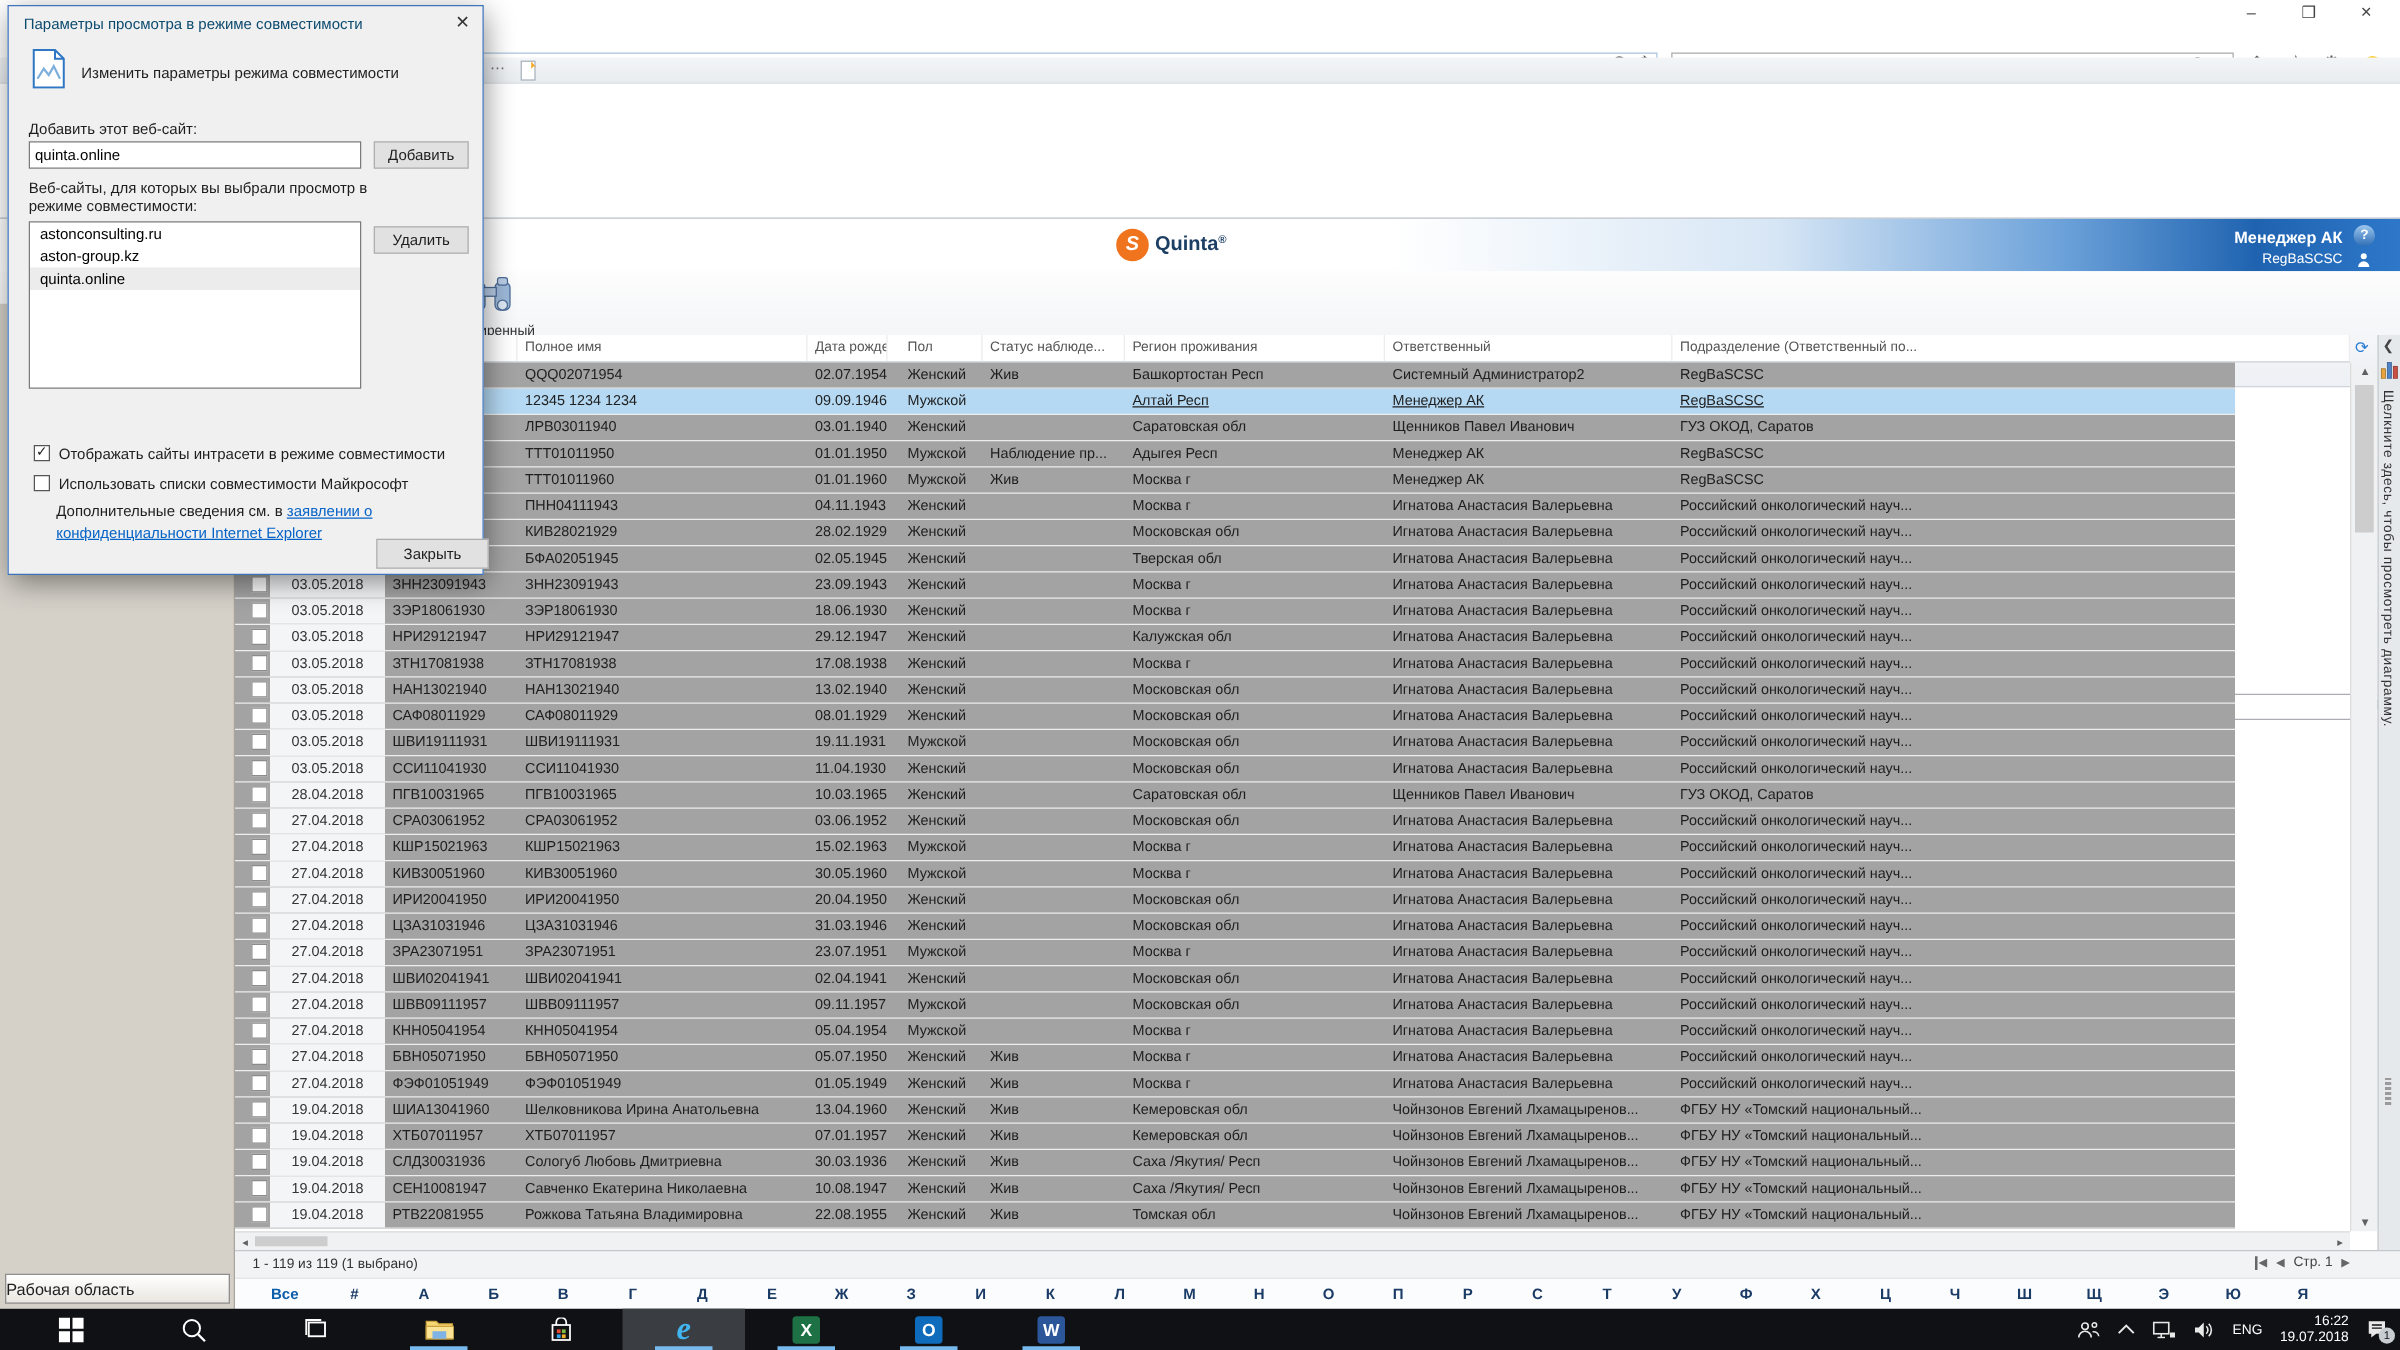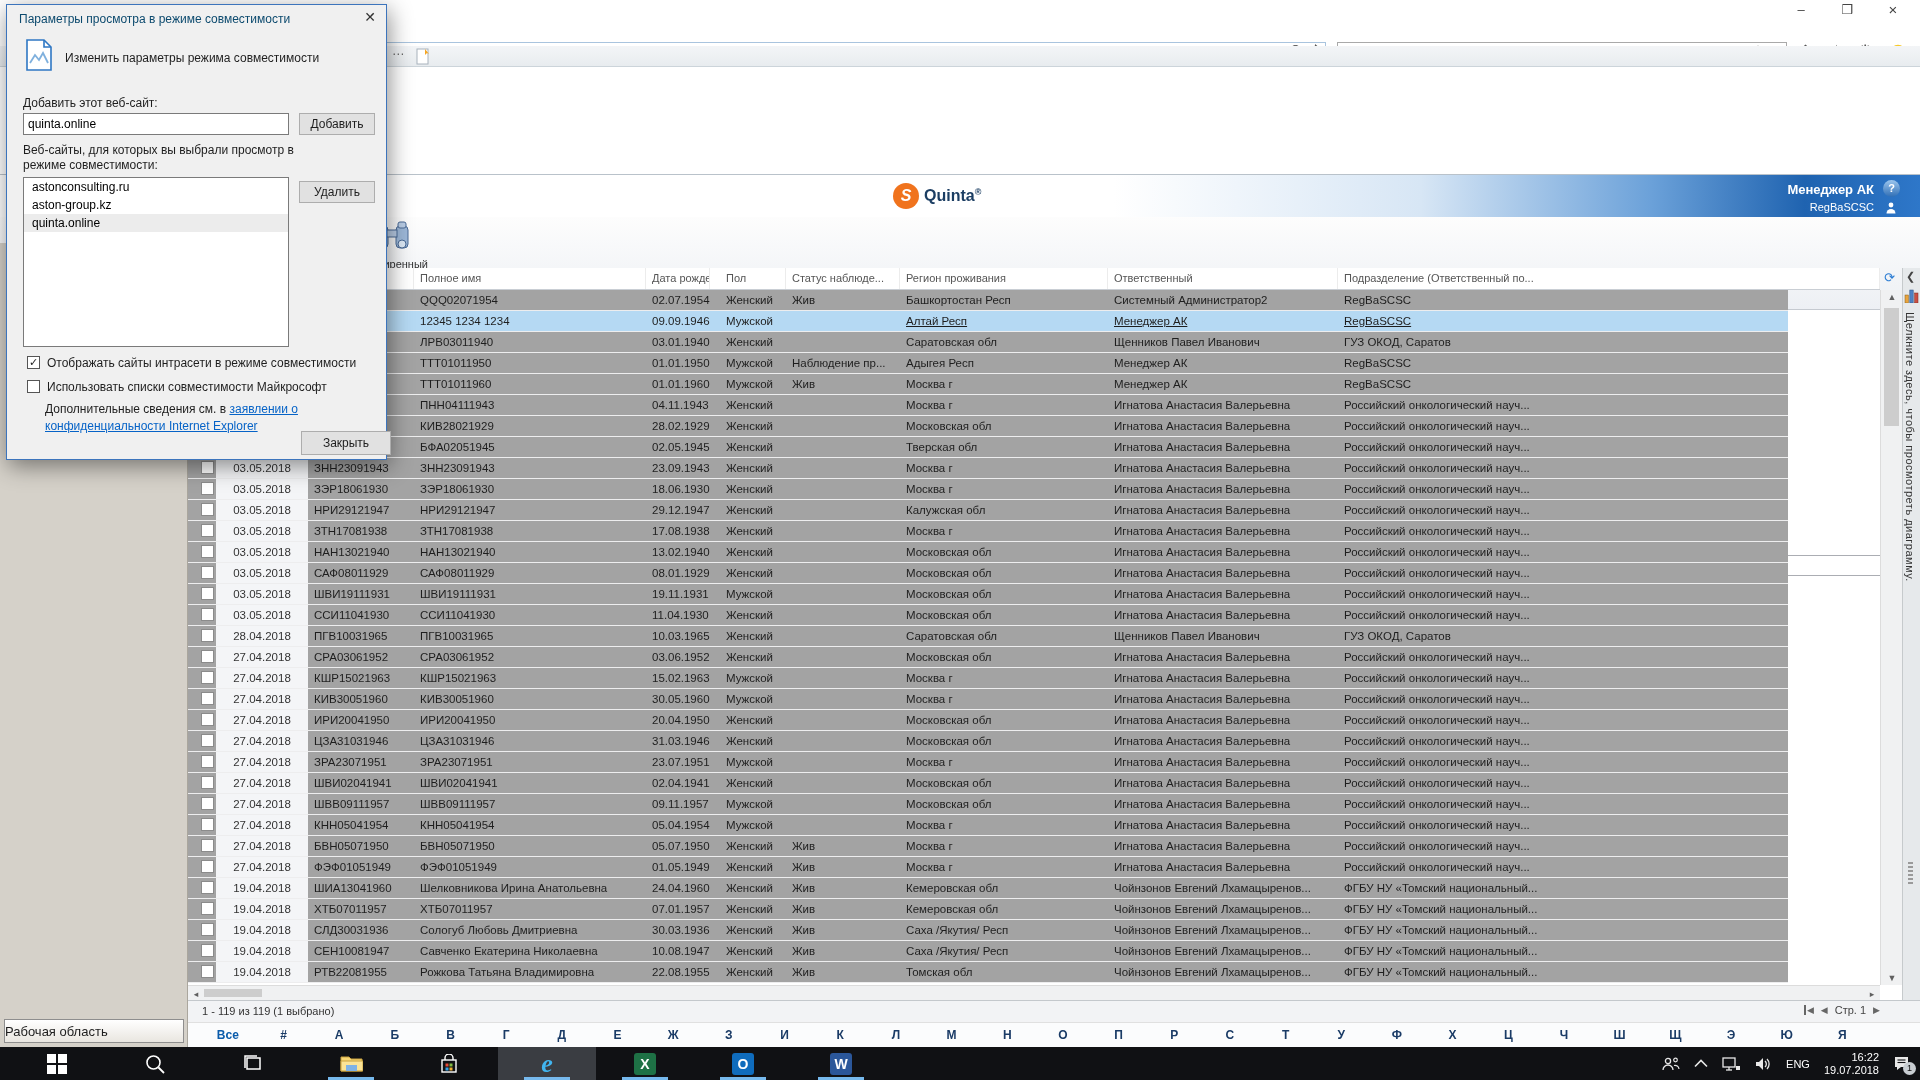--- a/index.html
+++ b/index.html
@@ -88,21 +88,21 @@
   #dialog { left:6px; top:4px; width:381px; height:456px; background:#f0f0f0;
     border:1px solid #3c74bc; box-shadow:2px 6px 22px rgba(0,0,0,.45); z-index:50; }
   #dlg-title { position:absolute; left:12px; top:7px; font-size:12px; color:#0c4a6e; }
   #dlg-close { position:absolute; right:10px; top:4px; font-size:14px; color:#333; cursor:pointer; }
   #dlg-subtitle { position:absolute; left:58px; top:46px; font-size:12px; color:#1e1e1e; }
   .dlg-label { position:absolute; font-size:12px; color:#1e1e1e; }
   #dlg-input { position:absolute; left:16px; top:108px; width:266px; height:22px; border:1px solid #7a7a7a;
     font-size:12px; padding:0 4px; font-family:inherit; color:#000; background:#fff; }
   .dlg-btn { position:absolute; width:76px; height:22px; background:#e1e1e1; border:1px solid #adadad;
     font-size:12px; color:#1e1e1e; text-align:center; line-height:20px; cursor:pointer; }
-  #dlg-list { position:absolute; left:16px; top:172px; width:266px; height:170px; background:#fff;
+  #dlg-list { position:absolute; left:16px; top:172px; width:266px; height:134px; background:#fff;
     border:1px solid #7a7a7a; overflow:hidden; }
   #dlg-list .site { font-size:12px; color:#000; padding:2px 8px; cursor:pointer; }
   #dlg-list .site.selected { background:#ececec; }
   .dlg-cb { position:absolute; width:13px; height:13px; border:1px solid #555; background:#fff; font-size:11px;
     line-height:11px; text-align:center; color:#222; }
   #dlg-privacy { position:absolute; left:38px; top:396px; width:334px; font-size:12px; color:#1e1e1e; line-height:17px; }
   #dlg-privacy a { color:#0663c7; text-decoration:underline; cursor:pointer; }
   
   #taskbar { left:0; top:1047px; width:1920px; height:33px; background:#101114; z-index:60; }
   .tb-app { position:absolute; top:0; width:98px; height:33px; display:flex; align-items:center; justify-content:center; cursor:pointer; }
@@ -632,21 +632,21 @@
         <div class="cell c8">Игнатова Анастасия Валерьевна</div>
         <div class="cell c9">Российский онкологический науч...</div>
       </div>
       <div class="row">
         <div class="cell c0">
           <div class="cbx"></div>
         </div>
         <div class="cell c1">19.04.2018</div>
         <div class="cell c2">ШИА13041960</div>
         <div class="cell c3">Шелковникова Ирина Анатольевна</div>
-        <div class="cell c4">24.04.1960</div>
+        <div class="cell c4">13.04.1960</div>
         <div class="cell c5">Женский</div>
         <div class="cell c6">Жив</div>
         <div class="cell c7">Кемеровская обл</div>
         <div class="cell c8">Чойнзонов Евгений Лхамацыренов...</div>
         <div class="cell c9">ФГБУ НУ «Томский национальный...</div>
       </div>
       <div class="row">
         <div class="cell c0">
           <div class="cbx"></div>
         </div>

